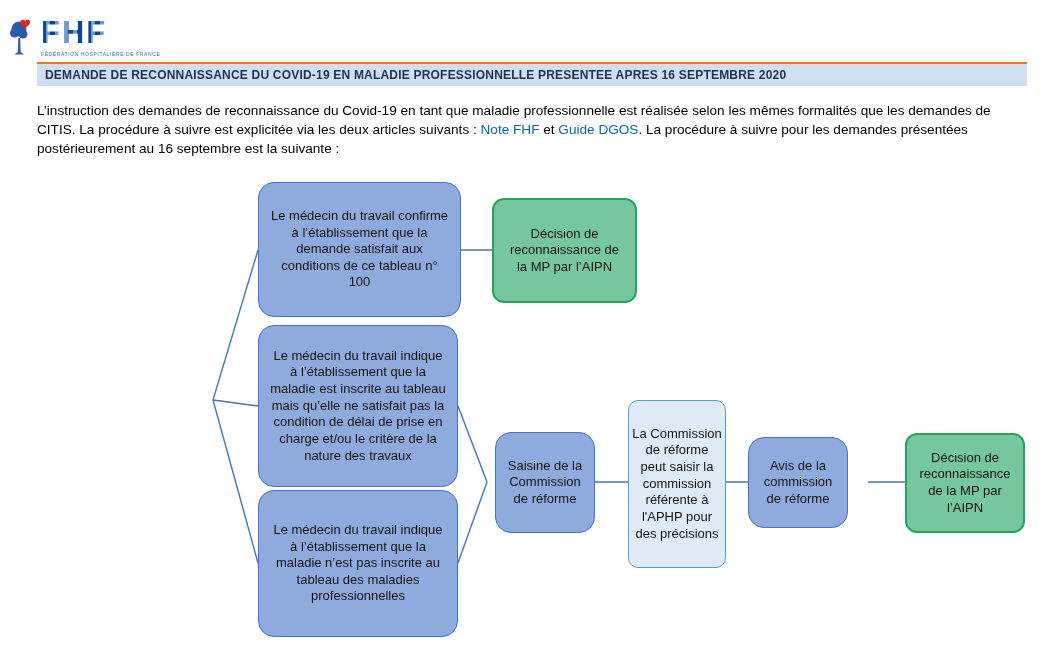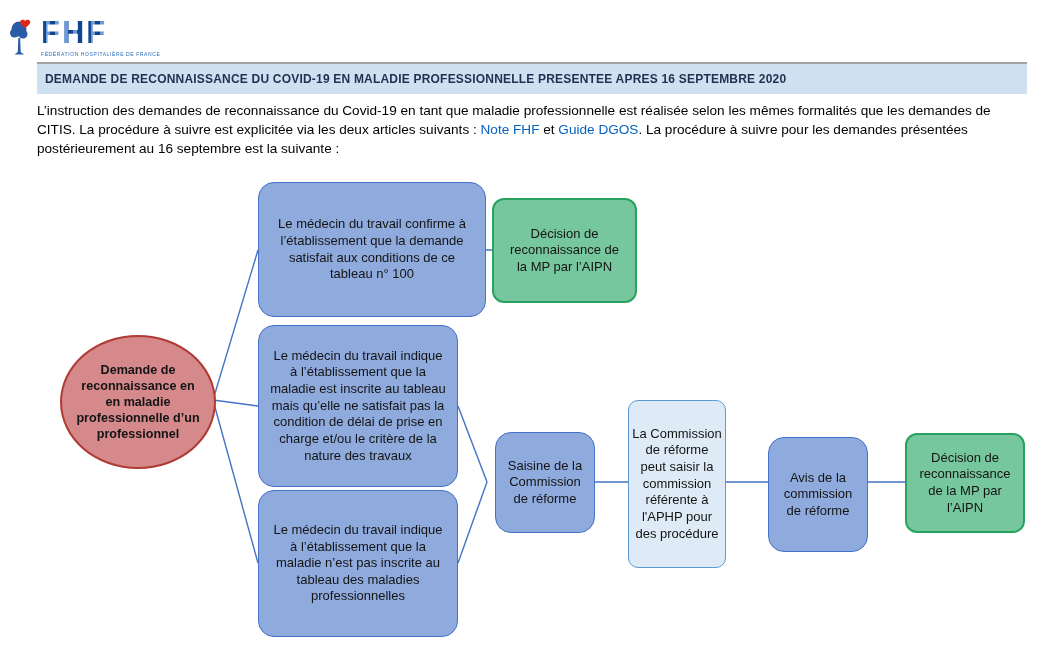--- a/index.html
+++ b/index.html
@@ -18,22 +18,22 @@
   @supports ((-webkit-background-clip: text)) {
     .logo-fhf{
       background:repeating-linear-gradient(90deg,#12458F 0 5px,#6F9AD1 5px 9px);
       -webkit-background-clip:text;
       -webkit-text-fill-color:transparent;
     }
   }
   .logo-tagline{font-size:5px;color:#2A6EBB;letter-spacing:0.6px;margin-top:3px;white-space:nowrap;}
   
   .title-bar{
-    position:absolute;left:37px;top:62px;width:990px;height:32px;
-    background:#CFE0F1;border-top:2px solid #a3a3a3;
+    position:absolute;left:37px;top:62px;width:990px;height:24px;
+    background:#CFE0F1;border-top:2px solid #f97316;
     display:flex;align-items:center;box-sizing:border-box;padding-left:8px;
   }
   .title-bar span{
     font-size:12px;font-weight:700;color:#1F3050;letter-spacing:0.2px;
   }
   
   .intro{
     position:absolute;left:37px;top:101px;width:972px;margin:0;
     font-size:13.6px;line-height:19px;color:#000;
   }
@@ -53,27 +53,27 @@
   }
   .node-blue{
     background:#8FAADC;border:1.6px solid #4472C4;border-radius:16px;padding:8px 10px;
   }
   .node-green{
     background:#77C79E;border:2px solid #27A35F;border-radius:12px;padding:6px 12px;
   }
   .node-lightblue{
     background:#DEEBF7;border:1.4px solid #5B9BD5;border-radius:10px;padding:4px 3px;
   }
-  .n-medecin1{left:258px;top:12px;width:228px;height:135px;}
+  .n-medecin1{left:258px;top:12px;width:203px;height:135px;}
   .n-decision1{left:492px;top:28px;width:145px;height:105px;}
   .n-medecin2{left:258px;top:155px;width:200px;height:162px;}
   .n-medecin3{left:258px;top:320px;width:200px;height:147px;}
   .n-saisine{left:487px;top:262px;width:100px;height:101px;margin-left:8px;}
   .n-commission{left:628px;top:230px;width:98px;height:168px;}
-  .n-avis{left:768px;top:267px;width:100px;height:115px;}
+  .n-avis{left:748px;top:267px;width:100px;height:91px;}
   .n-decision2{left:905px;top:263px;width:120px;height:100px;}
 </style>
 </head>
 <body>
 
 <div class="logo">
   <svg width="30" height="40" viewBox="0 0 30 40" aria-hidden="true">
     <circle cx="11" cy="11" r="7.5" fill="#2A5CA8"></circle>
     <circle cx="6.5" cy="15" r="4.5" fill="#2A5CA8"></circle>
     <circle cx="15" cy="16" r="4.5" fill="#2A5CA8"></circle>
@@ -100,23 +100,20 @@
       <line x1="213" y1="230" x2="258" y2="393"></line>
       <line x1="458" y1="80" x2="492" y2="80"></line>
       <line x1="458" y1="236" x2="487" y2="312"></line>
       <line x1="458" y1="393" x2="487" y2="312"></line>
       <line x1="587" y1="312" x2="628" y2="312"></line>
       <line x1="726" y1="312" x2="768" y2="312"></line>
       <line x1="868" y1="312" x2="905" y2="312"></line>
     </g>
   </svg>
 
-  <div class="node node-ellipse">
-    <span>Demande de reconnaissance en en maladie professionnelle d’un professionnel</span>
-  </div>
 
   <div class="node node-blue n-medecin1">
     <span>Le médecin du travail confirme à l’établissement que la demande satisfait aux conditions de ce tableau n° 100</span>
   </div>
 
   <div class="node node-green n-decision1">
     <span>Décision de reconnaissance de la MP par l’AIPN</span>
   </div>
 
   <div class="node node-blue n-medecin2">
@@ -125,21 +122,21 @@
 
   <div class="node node-blue n-medecin3">
     <span>Le médecin du travail indique à l’établissement que la maladie n’est pas inscrite au tableau des maladies professionnelles</span>
   </div>
 
   <div class="node node-blue n-saisine">
     <span>Saisine de la Commission de réforme</span>
   </div>
 
   <div class="node node-lightblue n-commission">
-    <span>La Commission de réforme peut saisir la commission référente à l'APHP pour des procédure</span>
+    <span>La Commission de réforme peut saisir la commission référente à l'APHP pour des précisions</span>
   </div>
 
   <div class="node node-blue n-avis">
     <span>Avis de la commission de réforme</span>
   </div>
 
   <div class="node node-green n-decision2">
     <span>Décision de reconnaissance de la MP par l’AIPN</span>
   </div>
 </div>

